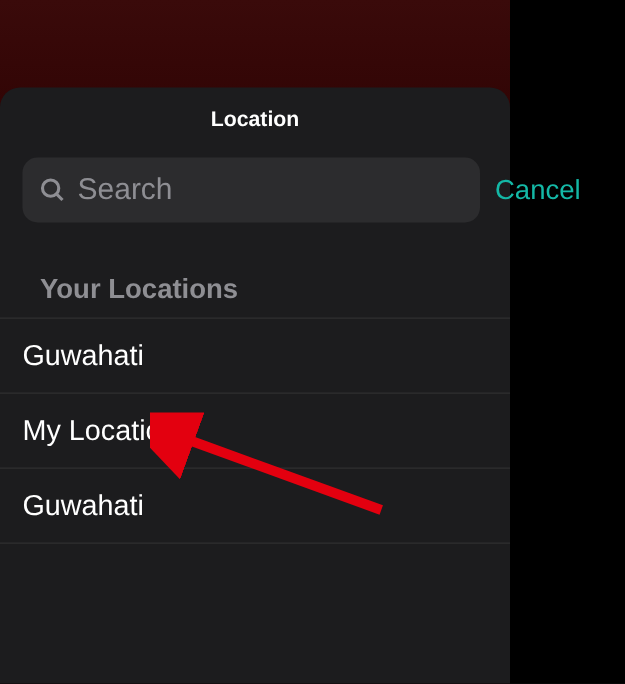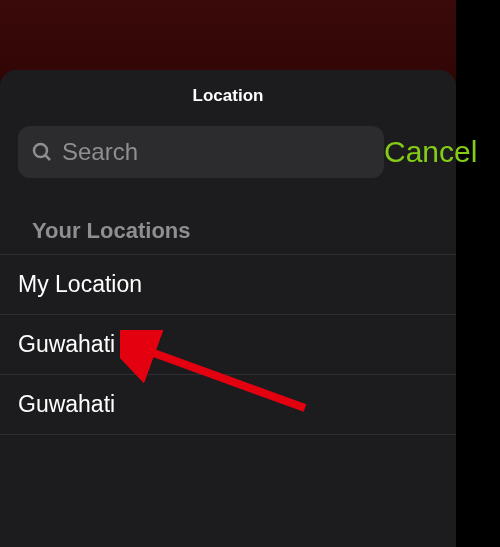--- a/index.html
+++ b/index.html
@@ -2,21 +2,21 @@
 <html><head>
   <meta charset="utf-8">
   <style>
     * { margin: 0; padding: 0; box-sizing: border-box; }
     html, body { width: 500px; height: 547px; overflow: hidden; }
     body {
       font-family: -apple-system, BlinkMacSystemFont, "Segoe UI", Helvetica, Arial, sans-serif;
       background: #000;
     }
     .backdrop {
-      width: 456px; height: 547px;
+      width: 408px; height: 547px;
       background: linear-gradient(180deg, #3a0a0a 0%, #2a0000 30%, #150000 60%);
       position: relative;
     }
     .sheet {
       position: absolute;
       left: 0; right: 0; bottom: 0;
       top: 70px;
       background: #1c1c1e;
       border-top-left-radius: 16px;
       border-top-right-radius: 16px;
@@ -26,21 +26,21 @@
       text-align: center;
       color: #fff;
       font-size: 17px;
       font-weight: 600;
       margin-bottom: 20px;
     }
     .search-row {
       display: flex;
       align-items: center;
       padding: 0 18px;
-      gap: 0;
+      gap: 12px;
       margin-bottom: 40px;
     }
     .search-field {
       flex: 1;
       background: #2c2c2e;
       border-radius: 12px;
       height: 52px;
       display: flex;
       align-items: center;
       padding: 0 12px;
@@ -52,22 +52,22 @@
       background: transparent;
       border: none;
       outline: none;
       color: #fff;
       font-size: 24px;
     }
     .search-input::placeholder { color: #8e8e93; }
     .cancel-btn {
       background: none;
       border: none;
-      color: #84cc16;
-      font-size: 30px;
+      color: #14b8a6;
+      font-size: 22px;
       cursor: pointer;
       padding: 0;
     }
     .section-header {
       color: #8e8e93;
       font-size: 22px;
       font-weight: 600;
       padding: 0 18px 10px 32px;
     }
     .list { }
@@ -101,22 +101,22 @@
           </svg>
         </span>
         <input class="search-input" type="text" placeholder="Search" style="">
       </div>
       <button class="cancel-btn">Cancel</button>
     </div>
 
     <div class="section-header">Your Locations</div>
 
     <div class="list">
+      <div class="list-item">Guwahati</div>
       <div class="list-item">My Location</div>
-      <div class="list-item">Guwahati</div>
       <div class="list-item">Guwahati</div>
     </div>
 
     <svg class="arrow" style="left:120px; top:260px;" width="200" height="90" viewBox="0 0 200 90">
       <defs>
         <marker id="ah" markerWidth="8" markerHeight="8" refX="2" refY="4" orient="auto">
           <polygon points="0,0 8,4 0,8" fill="#e3000f"></polygon>
         </marker>
       </defs>
       <line x1="185" y1="78" x2="20" y2="18" stroke="#e3000f" stroke-width="8" marker-end="url(#ah)"></line>

